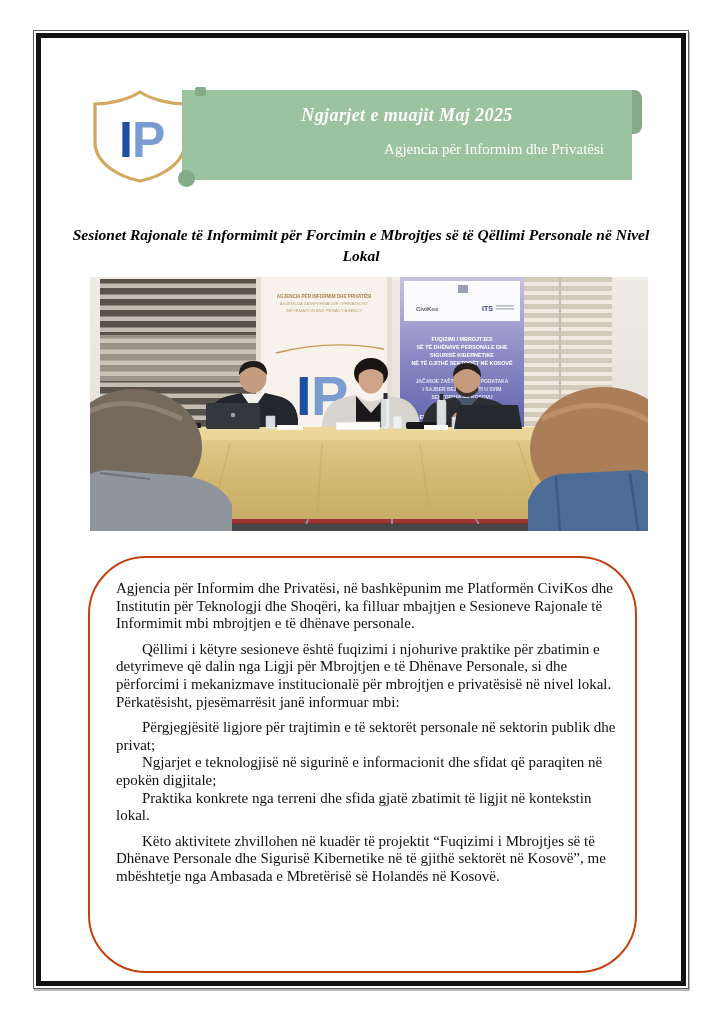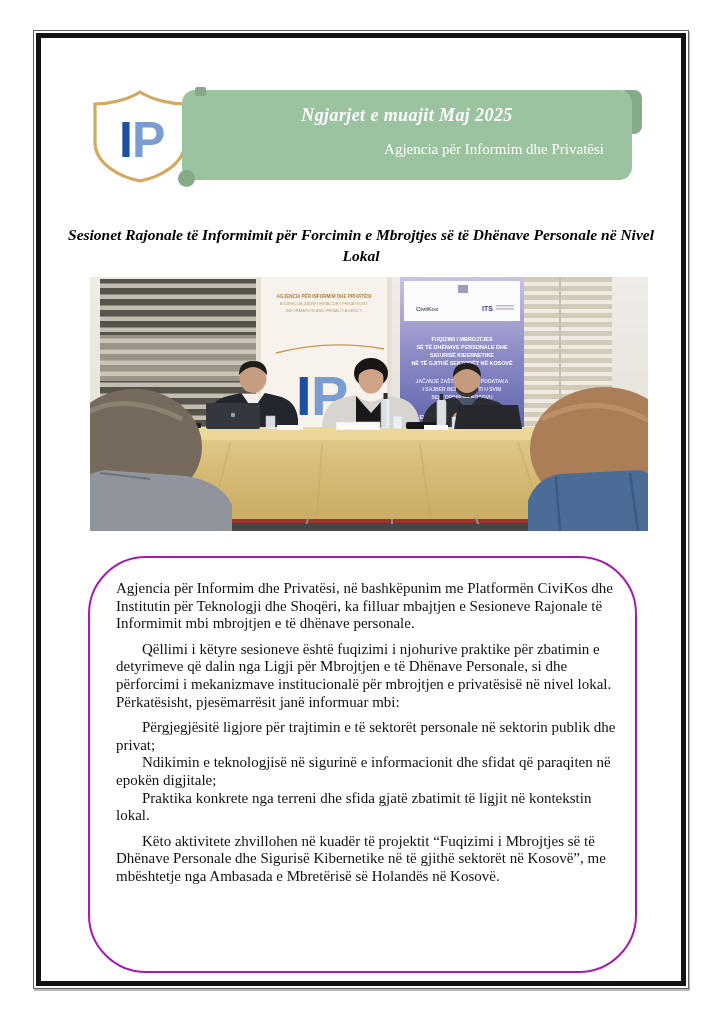--- a/index.html
+++ b/index.html
@@ -15,35 +15,35 @@
   }
   .page-inner{
     width:100%;height:100%;box-sizing:border-box;border:5px solid #131313;
     position:relative;background:#fff;
   }
   
   .logo{position:absolute;left:47px;top:50px;width:104px;height:96px;}
   
   .banner{position:absolute;left:141px;top:52px;width:460px;height:90px;}
   .banner-tab{position:absolute;right:0;top:0;width:24px;height:44px;background:#85ab89;border-radius:8px;}
-  .banner-body{position:absolute;left:0;right:10px;top:0;bottom:0;background:#9cc3a0;border-radius:13px;}
+  .banner-body{position:absolute;left:0;right:10px;top:0;bottom:0;background:#9cc3a0;border-radius:0;}
   .banner-curl{position:absolute;left:-4px;bottom:-7px;width:17px;height:17px;background:#85ab89;border-radius:50%;}
   .banner-fold{position:absolute;left:13px;top:-3px;width:11px;height:9px;background:#85ab89;border-radius:2px;}
   .banner-title{margin-top:15px;text-align:center;color:#ffffff;font:italic bold 18px "Liberation Serif",serif;letter-spacing:.4px;}
   .banner-subtitle{margin-top:15px;text-align:right;padding-right:28px;color:#ffffff;font:15px "Liberation Serif",serif;}
   
   .article-title{position:absolute;top:186px;left:0;right:0;text-align:center;}
   .article-title span{display:inline-block;width:600px;font:italic bold 15.5px/21px "Liberation Serif",serif;color:#000;}
   
   .photo{position:absolute;left:49px;top:239px;width:558px;height:254px;overflow:hidden;background:#e8e4de;}
   .photo svg{display:block;}
   
   .doc{
     position:absolute;left:47px;top:518px;width:549px;height:417px;box-sizing:border-box;
-    border:2px solid #a21caf;border-radius:58px;padding:22px 16px 0 26px;background:#fff;
+    border:2px solid #c2410c;border-radius:58px;padding:22px 16px 0 26px;background:#fff;
   }
   .doc p{margin:0;font:15px/17.6px "Liberation Serif",serif;color:#101010;text-indent:26px;}
   .doc p.first{text-indent:0;}
   .doc p.sp{margin-bottom:8px;}
 </style>
 </head>
 <body>
 
 <div class="page-frame">
   <div class="page-inner">
@@ -60,21 +60,21 @@
       <div class="banner-tab"></div>
       <div class="banner-body">
         <div class="banner-title">Ngjarjet e muajit Maj 2025</div>
         <div class="banner-subtitle">Agjencia për Informim dhe Privatësi</div>
       </div>
       <div class="banner-curl"></div>
       <div class="banner-fold"></div>
     </div>
 
     <div class="article-title">
-      <span>Sesionet Rajonale të Informimit për Forcimin e Mbrojtjes së të Dhënave Personale në Nivel Lokal</span>
+      <span>Sesionet Rajonale të Informimit për Forcimin e Mbrojtjes së të Qëllimi Personale në Nivel Lokal</span>
     </div>
 
     <div class="photo">
       <svg width="558" height="254" viewBox="0 0 558 254">
         <defs>
           <linearGradient id="gradWall" x1="0" y1="0" x2="0" y2="1">
             <stop offset="0" stop-color="#efece7"></stop>
               <stop offset="1" stop-color="#e0dbd3"></stop>
           </linearGradient>
           <linearGradient id="gradBlue" x1="0" y1="0" x2="0" y2="1">
@@ -227,19 +227,19 @@
           <path d="M466,200 L470,254" stroke="#3c5a80" stroke-width="2.5" fill="none"></path>
           <path d="M540,196 L548,254" stroke="#3c5a80" stroke-width="2.5" fill="none"></path>
         </g>
       </svg>
     </div>
 
     <div class="doc">
       <p class="first sp">Agjencia për Informim dhe Privatësi, në bashkëpunim me Platformën CiviKos dhe Institutin për Teknologji dhe Shoqëri, ka filluar mbajtjen e Sesioneve Rajonale të Informimit mbi mbrojtjen e të dhënave personale.</p>
       <p class="sp">Qëllimi i këtyre sesioneve është fuqizimi i njohurive praktike për zbatimin e detyrimeve që dalin nga Ligji për Mbrojtjen e të Dhënave Personale, si dhe përforcimi i mekanizmave institucionalë për mbrojtjen e privatësisë në nivel lokal. Përkatësisht, pjesëmarrësit janë informuar mbi:</p>
       <p>Përgjegjësitë ligjore për trajtimin e të sektorët personale në sektorin publik dhe privat;</p>
-      <p>Ndikimin e teknologjisë në sigurinë e informacionit dhe sfidat që paraqiten në epokën digjitale;</p>
+      <p>Ngjarjet e teknologjisë në sigurinë e informacionit dhe sfidat që paraqiten në epokën digjitale;</p>
       <p class="sp">Praktika konkrete nga terreni dhe sfida gjatë zbatimit të ligjit në kontekstin lokal.</p>
       <p>Këto aktivitete zhvillohen në kuadër të projektit “Fuqizimi i Mbrojtjes së të Dhënave Personale dhe Sigurisë Kibernetike në të gjithë sektorët në Kosovë”, me mbështetje nga Ambasada e Mbretërisë së Holandës në Kosovë.</p>
     </div>
 
   </div>
 </div>
 
 </body></html>

